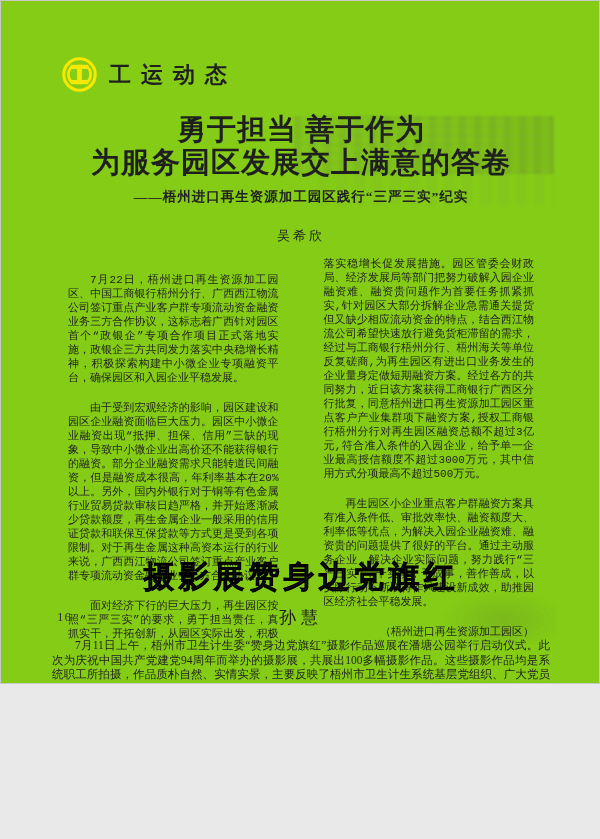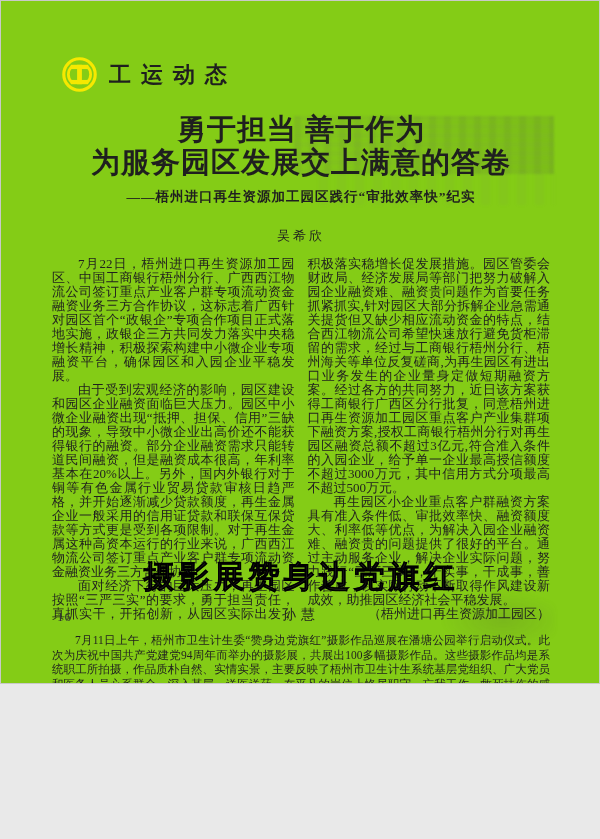--- a/index.html
+++ b/index.html
@@ -37,27 +37,27 @@
   .header { position:absolute; top:55px; left:60px; display:flex; align-items:center; z-index:1; }
   .logo { display:block; }
   .logo svg { width:37px; height:37px; display:block; }
   .section-title { margin-left:11px; font-size:22px; font-weight:bold; letter-spacing:10px; white-space:nowrap; }
   
   .a1 { position:absolute; top:112px; left:51px; width:498px; z-index:1; }
   .a1-title { margin:0; text-align:center; font-size:29px; line-height:33px; font-weight:bold; letter-spacing:1px; }
   .a1-subtitle { text-align:center; font-size:13.5px; font-weight:bold; margin-top:9px; letter-spacing:1px; }
   .a1-author { text-align:center; font-size:13px; margin-top:21px; letter-spacing:3px; }
   .a1-body { margin-top:12px; column-count:2; column-gap:13px; }
-  .a1-body p { margin:0; font-size:13px; line-height:14px; text-align:justify; text-indent:2em; }
+  .a1-body p { margin:16px; font-size:11px; line-height:14px; text-align:justify; text-indent:2em;font-family:Liberation Mono, monospace; }
   .a1-body p.attr { text-align:right; text-indent:0; }
   
   .a2 { position:absolute; top:555px; left:51px; width:498px; z-index:1; }
   .a2-title { margin:0; text-align:center; font-size:31px; font-weight:900; letter-spacing:4px;
               font-family:"Liberation Sans", sans-serif; -webkit-text-stroke:0.6px #000; }
-  .a2-author { text-align:center; font-size:14px; margin-top:8px; letter-spacing:5px; }
+  .a2-author { text-align:center; font-size:17px; margin-top:8px; letter-spacing:5px; }
   .a2-body { margin:9px 0 0; font-size:11.5px; line-height:14.5px; text-align:justify; text-indent:2em; }
   .a2-attr { text-align:right; font-size:11.5px; line-height:14.5px; margin-top:-14.5px; }
   
   .page-number { position:absolute; left:56px; bottom:58px; font-size:13px; letter-spacing:1px; z-index:1; color:#333; }
 </style>
 </head>
 <body>
 
 <div class="page">
 
@@ -80,21 +80,21 @@
       </svg>
     </span>
     <span class="section-title">工运动态</span>
   </div>
 
   <div class="a1">
     <h1 class="a1-title">
       <span>勇于担当 善于作为</span><br>
       <span>为服务园区发展交上满意的答卷</span>
     </h1>
-    <div class="a1-subtitle">——梧州进口再生资源加工园区践行“审批效率快”纪实</div>
+    <div class="a1-subtitle">——梧州进口再生资源加工园区践行“三严三实”纪实</div>
     <div class="a1-author">吴希欣</div>
     <div class="a1-body">
       <p>7月22日，梧州进口再生资源加工园区、中国工商银行梧州分行、广西西江物流公司签订重点产业客户群专项流动资金融资业务三方合作协议，这标志着广西针对园区首个“政银企”专项合作项目正式落地实施，政银企三方共同发力落实中央稳增长精神，积极探索构建中小微企业专项融资平台，确保园区和入园企业平稳发展。</p>
       <p>由于受到宏观经济的影响，园区建设和园区企业融资面临巨大压力。园区中小微企业融资出现“抵押、担保、信用”三缺的现象，导致中小微企业出高价还不能获得银行的融资。部分企业融资需求只能转道民间融资，但是融资成本很高，年利率基本在20%以上。另外，国内外银行对于铜等有色金属行业贸易贷款审核日趋严格，并开始逐渐减少贷款额度，再生金属企业一般采用的信用证贷款和联保互保贷款等方式更是受到各项限制。对于再生金属这种高资本运行的行业来说，广西西江物流公司签订重点产业客户群专项流动资金融资业务三方合作协议。</p>
       <p>面对经济下行的巨大压力，再生园区按照“三严三实”的要求，勇于担当责任，真抓实干，开拓创新，从园区实际出发，积极落实稳增长促发展措施。园区管委会财政局、经济发展局等部门把努力破解入园企业融资难、融资贵问题作为首要任务抓紧抓实,针对园区大部分拆解企业急需通关提货但又缺少相应流动资金的特点，结合西江物流公司希望快速放行避免货柜滞留的需求，经过与工商银行梧州分行、梧州海关等单位反复磋商,为再生园区有进出口业务发生的企业量身定做短期融资方案。经过各方的共同努力，近日该方案获得工商银行广西区分行批复，同意梧州进口再生资源加工园区重点客户产业集群项下融资方案,授权工商银行梧州分行对再生园区融资总额不超过3亿元,符合准入条件的入园企业，给予单一企业最高授信额度不超过3000万元，其中信用方式分项最高不超过500万元。</p>
       <p>再生园区小企业重点客户群融资方案具有准入条件低、审批效率快、融资额度大、利率低等优点，为解决入园企业融资难、融资贵的问题提供了很好的平台。通过主动服务企业，解决企业实际问题，努力践行“三严三实”，干实事，干成事，善作善成，以实际行动不断取得作风建设新成效，助推园区经济社会平稳发展。</p>
       <p class="attr">（梧州进口再生资源加工园区）</p>
     </div>
   </div>
 

